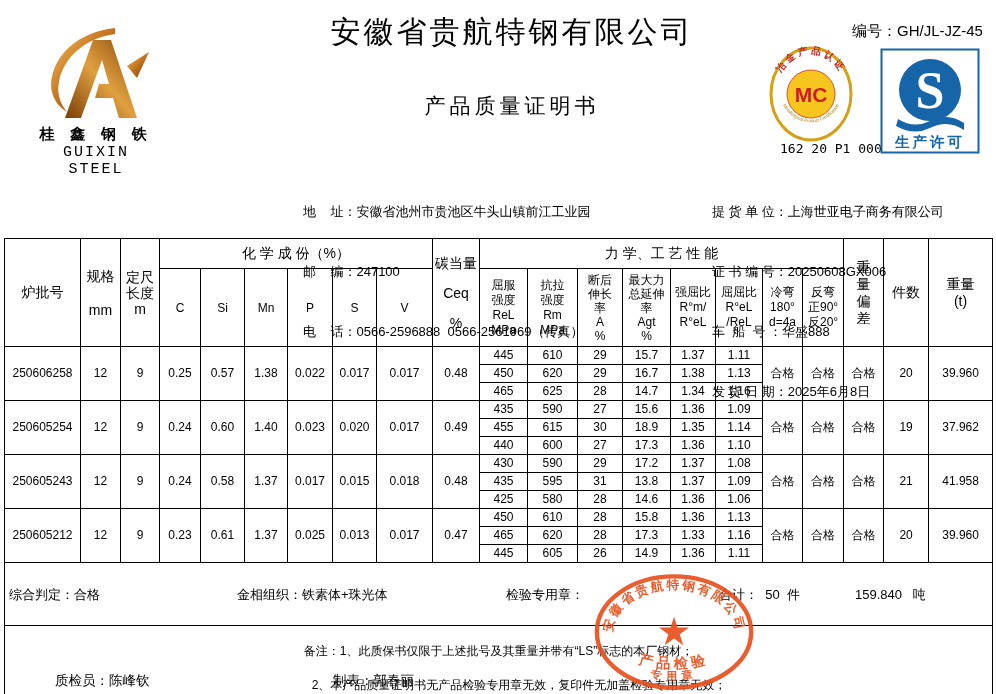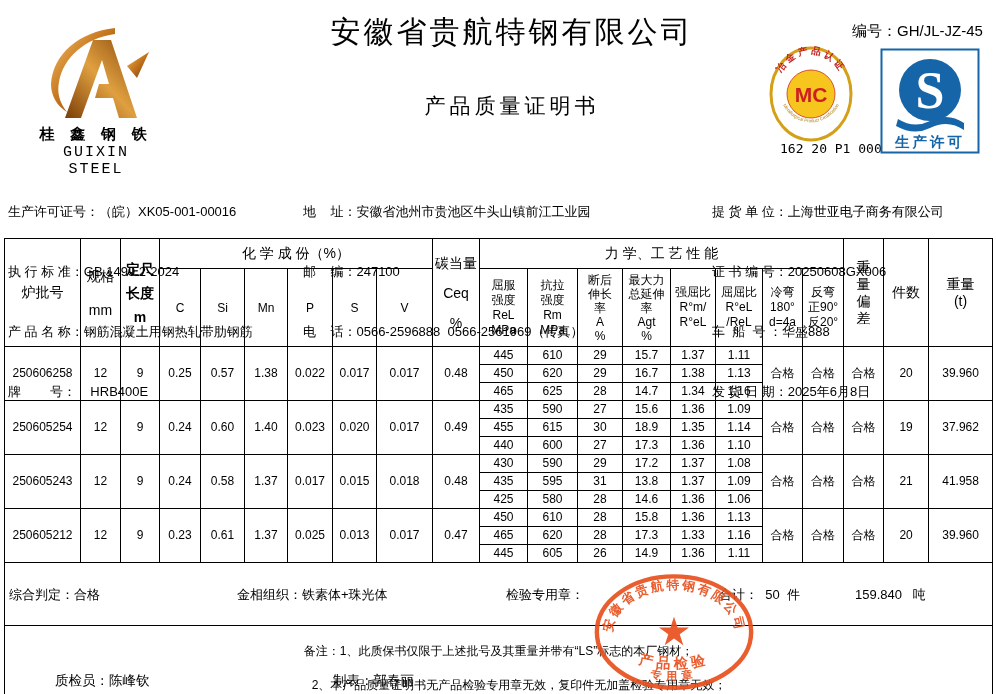--- a/index.html
+++ b/index.html
@@ -26,21 +26,21 @@
   
   table.t { position:absolute; left:4px; top:238px; width:988px;
     border-collapse:collapse; table-layout:fixed; }
   table.t td { border:1px solid #000; text-align:center; vertical-align:middle;
     padding:0; font-size:12px; overflow:hidden; white-space:pre-line; }
   tr.h1 { height:30px; } tr.h1 td { font-size:14px; }
   tr.h2 { height:78px; }
   tr.sub { height:18px; } tr.sub td { line-height:17px; }
   tr.sumr { height:34px; } tr.noter { height:71px; }
   .lh14 { line-height:14px; } .lh15 { line-height:15px; }
-  .lh17 { line-height:17px; } .lh26 { line-height:24px;font-weight:bold; }
+  .lh17 { line-height:17px; } .lh26 { line-height:16px; }
   .lh30 { line-height:30px; } .lh34 { line-height:34px; }
   .pass { font-size:13px; }
   .sum-cell { position:relative; height:34px; font-size:13px; }
   .sum-cell span { position:absolute; top:9px; white-space:pre; }
   .notes-cell { text-align:left; font-size:13px; line-height:17px; padding:2px 0 0 6px; }
   .note-line { white-space:pre; }
   .ind1 { padding-left:41px; }
   
   .footer-item { top:672px; font-size:13.5px; white-space:pre; }
   
@@ -93,26 +93,20 @@
   <div class="abs mc-code">162 20 P1 0004 L</div>
 
   <svg class="abs" style="left:880px;top:48px" width="100" height="106" viewBox="0 0 100 106">
     <rect x="1.5" y="1.5" width="97" height="103" fill="#ffffff" stroke="#1565a8" stroke-width="2"></rect>
     <circle cx="50" cy="42" r="31" fill="#1565a8"></circle>
     <path d="M16,78 Q34,88 50,80 Q68,71 84,82 L84,75 Q68,64 50,73 Q34,81 18,71 Z" fill="#1565a8"></path>
     <text x="50" y="60" text-anchor="middle" font-size="52" font-weight="bold" fill="#ffffff" font-family="Liberation Serif, serif">S</text>
     <text x="50" y="99" text-anchor="middle" font-size="14.5" font-weight="bold" fill="#1565a8" letter-spacing="3">生产许可</text>
   </svg>
 
-  <div class="abs info-col" style="left:8px;top:162px">
-    <div class="info-row"><span>生产许可证号：</span><span>（皖）XK05-001-00016</span></div>
-    <div class="info-row"><span>执 行 标 准：</span><span>GB 1499.2-2024</span></div>
-    <div class="info-row"><span>产 品 名 称：</span><span>钢筋混凝土用钢热轧带肋钢筋</span></div>
-    <div class="info-row"><span>牌        号：</span><span>    HRB400E</span></div>
-  </div>
   <div class="abs info-col" style="left:303px;top:162px">
     <div class="info-row"><span>地    址：</span><span>安徽省池州市贵池区牛头山镇前江工业园</span></div>
     <div class="info-row"><span>邮    编：</span><span>247100</span></div>
     <div class="info-row"><span>电    话：</span><span>0566-2596888  0566-2561969（传真）</span></div>
   </div>
   <div class="abs info-col" style="left:712px;top:162px">
     <div class="info-row"><span>提 货 单 位：</span><span>上海世亚电子商务有限公司</span></div>
     <div class="info-row"><span>证 书 编 号：</span><span>20250608GX006</span></div>
     <div class="info-row"><span>车  船  号 ：</span><span>华盛888</span></div>
     <div class="info-row"><span>发 货 日 期：</span><span>2025年6月8日</span></div>

